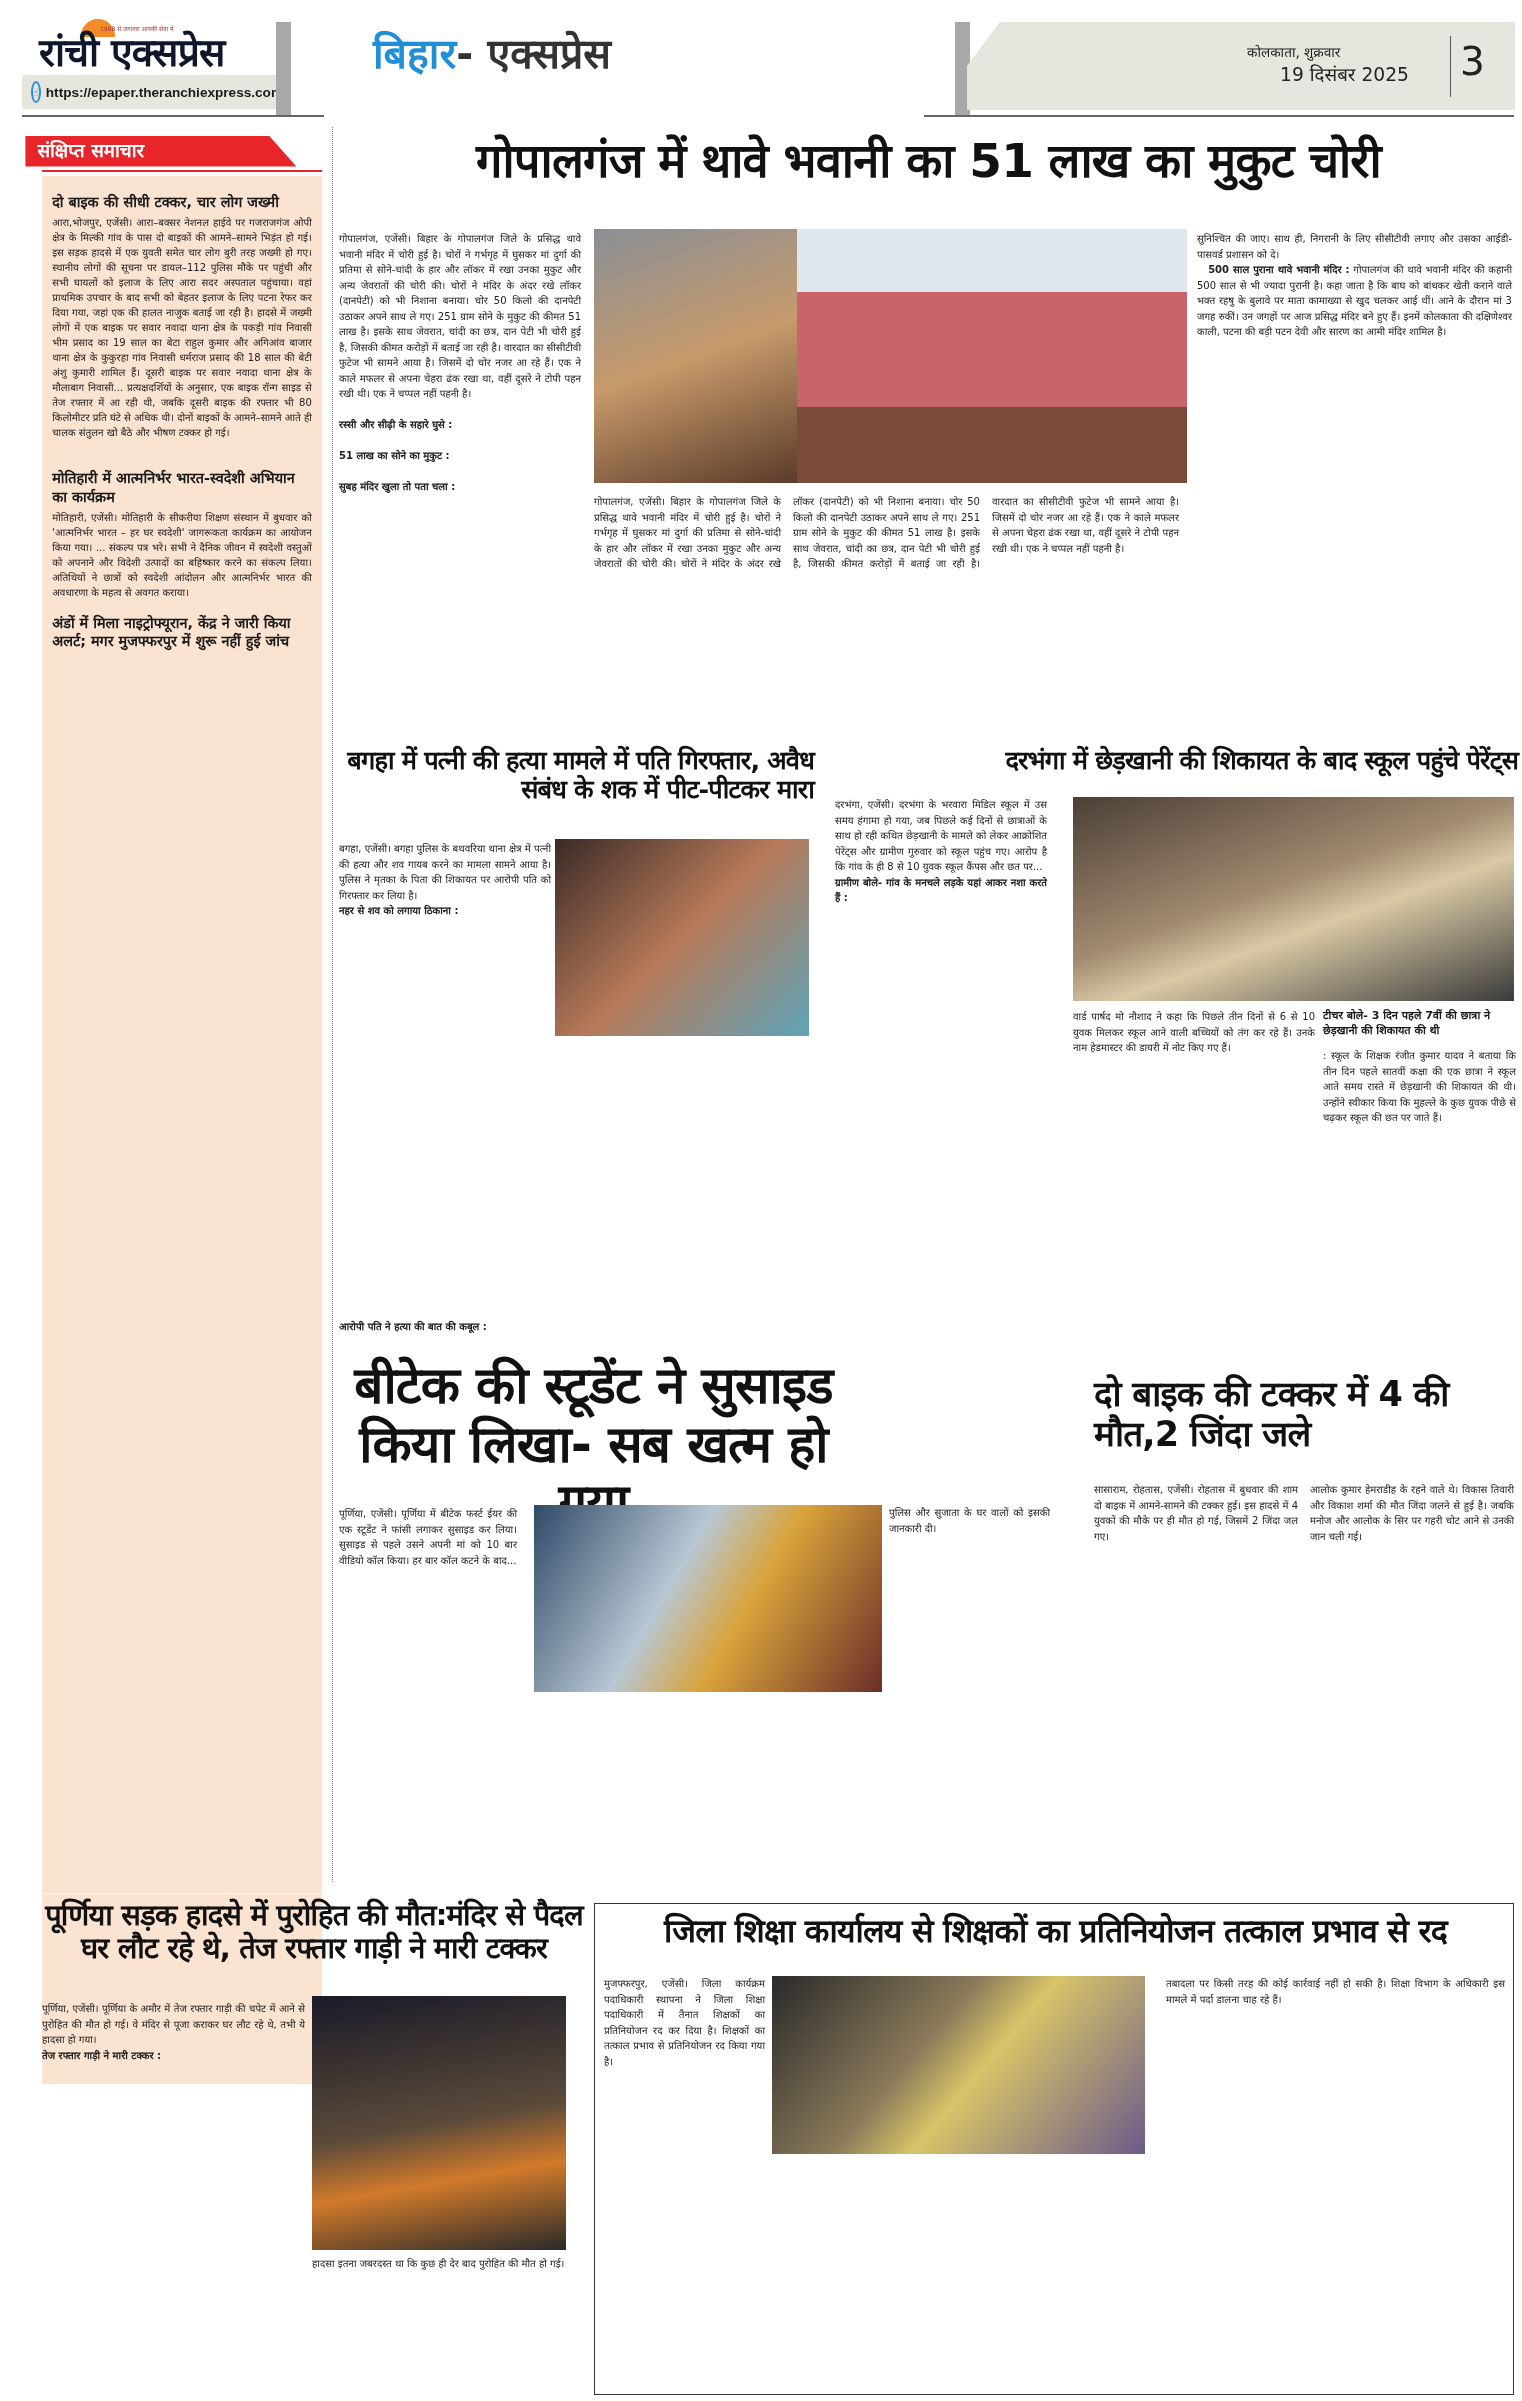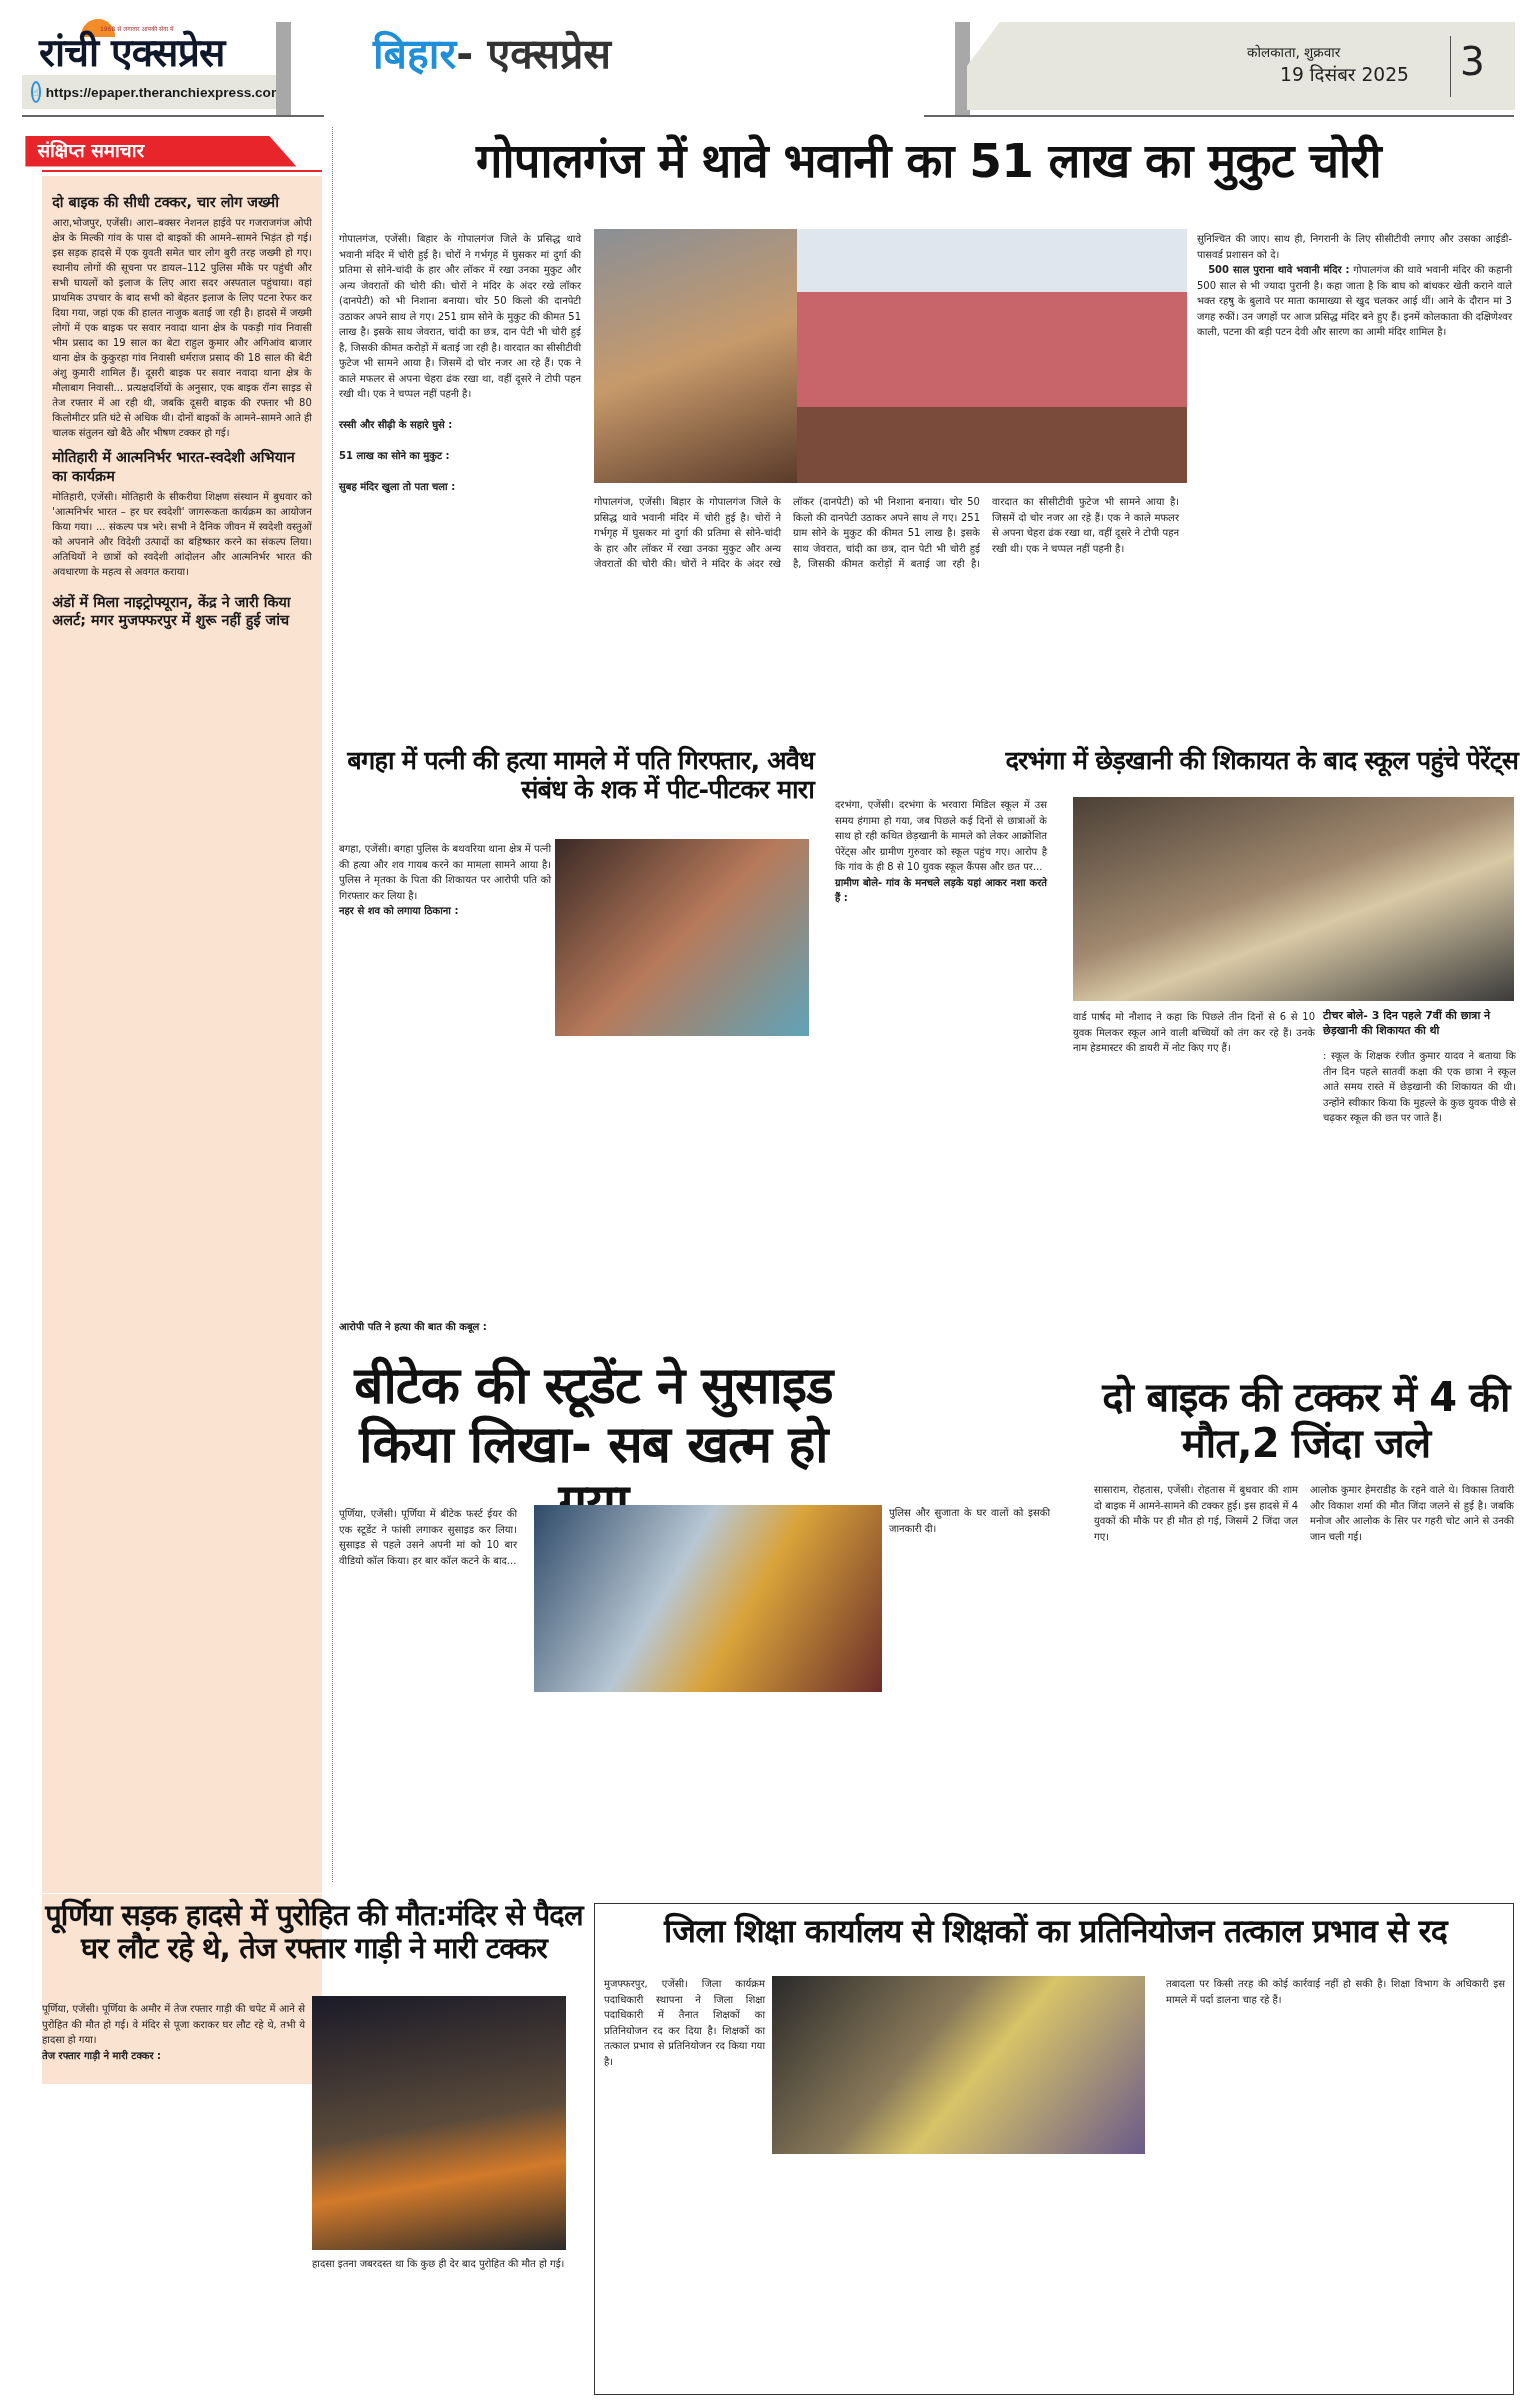--- a/index.html
+++ b/index.html
@@ -55,21 +55,21 @@
 <div class="abs date-val">19 दिसंबर 2025</div>
 <div class="abs date-sep"></div>
 <div class="abs page-no">3</div>
 <div class="abs rule" style="left:924px;top:115px;width:590px"></div>
 
 <div class="abs brief-head">संक्षिप्त समाचार</div>
 <div class="abs brief-line"></div>
 <div class="abs brief-box">
   <h3>दो बाइक की सीधी टक्कर, चार लोग जख्मी</h3>
   <p>आरा,भोजपुर, एजेंसी। आरा–बक्सर नेशनल हाईवे पर गजराजगंज ओपी क्षेत्र के मिल्की गांव के पास दो बाइकों की आमने–सामने भिड़ंत हो गई। इस सड़क हादसे में एक युवती समेत चार लोग बुरी तरह जख्मी हो गए। स्थानीय लोगों की सूचना पर डायल–112 पुलिस मौके पर पहुंची और सभी घायलों को इलाज के लिए आरा सदर अस्पताल पहुंचाया। वहां प्राथमिक उपचार के बाद सभी को बेहतर इलाज के लिए पटना रेफर कर दिया गया, जहां एक की हालत नाजुक बताई जा रही है। हादसे में जख्मी लोगों में एक बाइक पर सवार नवादा थाना क्षेत्र के पकड़ी गांव निवासी भीम प्रसाद का 19 साल का बेटा राहुल कुमार और अगिआंव बाजार थाना क्षेत्र के कुकुरहा गांव निवासी धर्मराज प्रसाद की 18 साल की बेटी अंशु कुमारी शामिल हैं। दूसरी बाइक पर सवार नवादा थाना क्षेत्र के मौलाबाग निवासी... प्रत्यक्षदर्शियों के अनुसार, एक बाइक रॉन्ग साइड से तेज रफ्तार में आ रही थी, जबकि दूसरी बाइक की रफ्तार भी 80 किलोमीटर प्रति घंटे से अधिक थी। दोनों बाइकों के आमने–सामने आते ही चालक संतुलन खो बैठे और भीषण टक्कर हो गई।</p>
-  <h3 style="margin-top:8px">मोतिहारी में आत्मनिर्भर भारत-स्वदेशी अभियान का कार्यक्रम</h3>
+  <h3 style="margin-top:29px">मोतिहारी में आत्मनिर्भर भारत-स्वदेशी अभियान का कार्यक्रम</h3>
   <p>मोतिहारी, एजेंसी। मोतिहारी के सीकरीया शिक्षण संस्थान में बुधवार को 'आत्मनिर्भर भारत – हर घर स्वदेशी' जागरूकता कार्यक्रम का आयोजन किया गया। ... संकल्प पत्र भरे। सभी ने दैनिक जीवन में स्वदेशी वस्तुओं को अपनाने और विदेशी उत्पादों का बहिष्कार करने का संकल्प लिया। अतिथियों ने छात्रों को स्वदेशी आंदोलन और आत्मनिर्भर भारत की अवधारणा के महत्व से अवगत कराया।</p>
   <h3 style="margin-top:13.6px">अंडों में मिला नाइट्रोफ्यूरान, केंद्र ने जारी किया अलर्ट; मगर मुजफ्फरपुर में शुरू नहीं हुई जांच</h3>
 </div>
 <div class="abs vdash" style="left:332px;top:127px;height:1755px"></div>
 
 <div class="abs headline h-main">गोपालगंज में थावे भवानी का 51 लाख का मुकुट चोरी</div>
 <div class="abs col-text" style="left:339px;top:231px;width:242px">
   <span>गोपालगंज, एजेंसी। बिहार के गोपालगंज जिले के प्रसिद्ध थावे भवानी मंदिर में चोरी हुई है। चोरों ने गर्भगृह में घुसकर मां दुर्गा की प्रतिमा से सोने-चांदी के हार और लॉकर में रखा उनका मुकुट और अन्य जेवरातों की चोरी की। चोरों ने मंदिर के अंदर रखे लॉकर (दानपेटी) को भी निशाना बनाया। चोर 50 किलो की दानपेटी उठाकर अपने साथ ले गए। 251 ग्राम सोने के मुकुट की कीमत 51 लाख है। इसके साथ जेवरात, चांदी का छत्र, दान पेटी भी चोरी हुई है, जिसकी कीमत करोड़ों में बताई जा रही है। वारदात का सीसीटीवी फुटेज भी सामने आया है। जिसमें दो चोर नजर आ रहे हैं। एक ने काले मफलर से अपना चेहरा ढंक रखा था, वहीं दूसरे ने टोपी पहन रखी थी। एक ने चप्पल नहीं पहनी है।</span><br><br>
   <b>रस्सी और सीढ़ी के सहारे घुसे :</b><br><br>
   <b>51 लाख का सोने का मुकुट :</b><br><br>
@@ -93,21 +93,21 @@
 <div class="abs photo" style="left:1073px;top:797px;width:441px;height:204px;background:linear-gradient(160deg,#4b4036,#a28a70 45%,#d9c9a5 60%,#3b3b3b)"></div>
 <div class="abs col-text" style="left:1073px;top:1009px;width:242px">वार्ड पार्षद मो नौशाद ने कहा कि पिछले तीन दिनों से 6 से 10 युवक मिलकर स्कूल आने वाली बच्चियों को तंग कर रहे हैं। उनके नाम हेडमास्टर की डायरी में नोट किए गए हैं।</div>
 <div class="abs caption" style="left:1323px;top:1009px;width:193px">टीचर बोले- 3 दिन पहले 7वीं की छात्रा ने छेड़खानी की शिकायत की थी</div>
 <div class="abs col-text" style="left:1323px;top:1048px;width:193px">: स्कूल के शिक्षक रंजीत कुमार यादव ने बताया कि तीन दिन पहले सातवीं कक्षा की एक छात्रा ने स्कूल आते समय रास्ते में छेड़खानी की शिकायत की थी। उन्होंने स्वीकार किया कि मुहल्ले के कुछ युवक पीछे से चढ़कर स्कूल की छत पर जाते हैं।</div>
 
 <div class="abs headline" style="left:339px;top:1357px;width:509px;font-size:51px;text-align:center">बीटेक की स्टूडेंट ने सुसाइड किया लिखा- सब खत्म हो गया</div>
 <div class="abs col-text" style="left:339px;top:1506px;width:178px">पूर्णिया, एजेंसी। पूर्णिया में बीटेक फर्स्ट ईयर की एक स्टूडेंट ने फांसी लगाकर सुसाइड कर लिया। सुसाइड से पहले उसने अपनी मां को 10 बार वीडियो कॉल किया। हर बार कॉल कटने के बाद...</div>
 <div class="abs photo" style="left:534px;top:1505px;width:348px;height:187px;background:linear-gradient(120deg,#2f4a68,#b8c7d3 40%,#d9a33a 60%,#6b2e2a)"></div>
 <div class="abs col-text" style="left:889px;top:1505px;width:161px">पुलिस और सुजाता के घर वालों को इसकी जानकारी दी।</div>
 
-<div class="abs headline" style="left:1094px;top:1374px;width:424px;font-size:40px;text-align:center">दो बाइक की टक्कर में 4 की मौत,2 जिंदा जले</div>
+<div class="abs headline" style="left:1094px;top:1374px;width:424px;font-size:35px;">दो बाइक की टक्कर में 4 की मौत,2 जिंदा जले</div>
 <div class="abs col-text" style="left:1094px;top:1482px;width:204px">सासाराम, रोहतास, एजेंसी। रोहतास में बुधवार की शाम दो बाइक में आमने-सामने की टक्कर हुई। इस हादसे में 4 युवकों की मौके पर ही मौत हो गई, जिसमें 2 जिंदा जल गए।</div>
 <div class="abs col-text" style="left:1310px;top:1482px;width:204px">आलोक कुमार हेमराडीह के रहने वाले थे। विकास तिवारी और विकाश शर्मा की मौत जिंदा जलने से हुई है। जबकि मनोज और आलोक के सिर पर गहरी चोट आने से उनकी जान चली गई।</div>
 
 <div class="abs" style="left:0;top:1893px;width:1523px;height:0.8px;background:#fff"></div>
 
 <div class="abs headline" style="left:34px;top:1899px;width:560px;font-size:29px;text-align:center">पूर्णिया सड़क हादसे में पुरोहित की मौत:मंदिर से पैदल घर लौट रहे थे, तेज रफ्तार गाड़ी ने मारी टक्कर</div>
 <div class="abs col-text" style="left:42px;top:2001px;width:263px"><span>पूर्णिया, एजेंसी। पूर्णिया के अमौर में तेज रफ्तार गाड़ी की चपेट में आने से पुरोहित की मौत हो गई। वे मंदिर से पूजा कराकर घर लौट रहे थे, तभी ये हादसा हो गया।</span><br><b>तेज रफ्तार गाड़ी ने मारी टक्कर :</b></div>
 <div class="abs photo" style="left:312px;top:1996px;width:254px;height:254px;background:linear-gradient(170deg,#1a1a28,#5a4a3a 50%,#d27a2a 70%,#2a2a2a)"></div>
 <div class="abs col-text" style="left:312px;top:2256px;width:254px">हादसा इतना जबरदस्त था कि कुछ ही देर बाद पुरोहित की मौत हो गई।</div>
 

